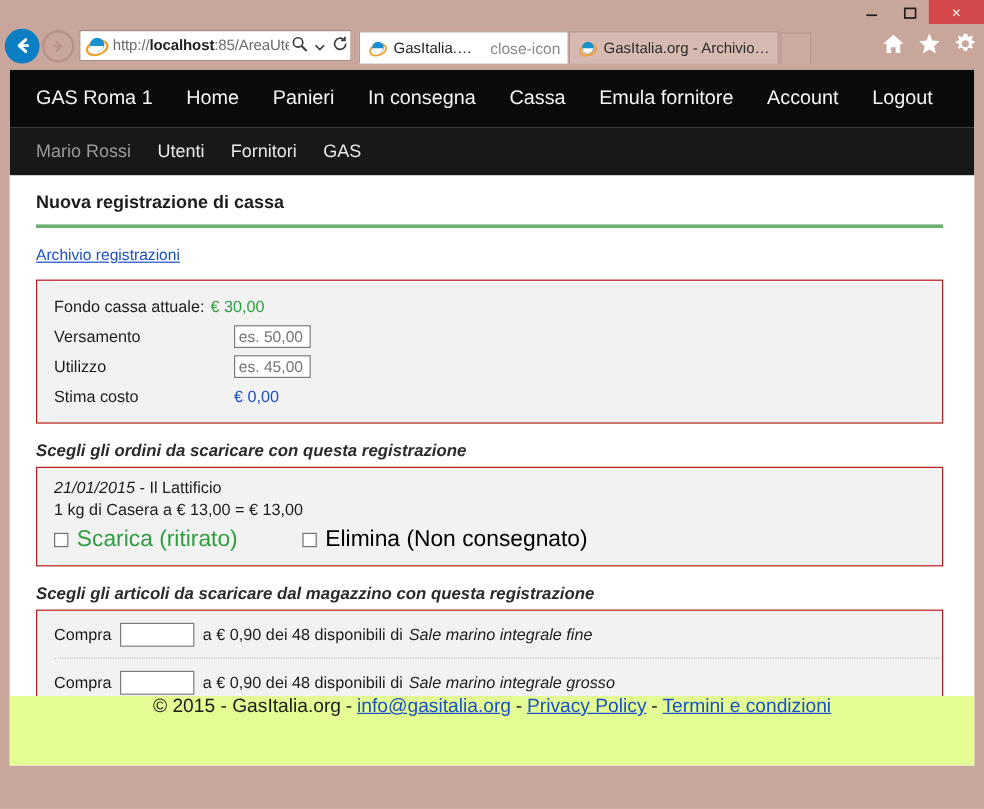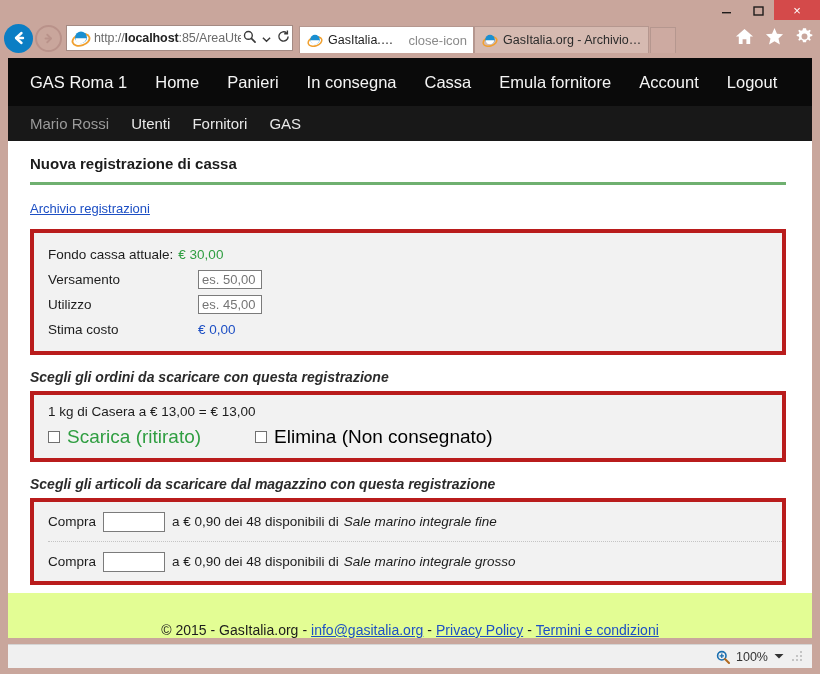--- a/index.html
+++ b/index.html
@@ -200,21 +200,21 @@
   #navbar-main .nav-item {
     color: #f5f5f5;
     font-size: 16.5px;
     margin-right: 28px;
     white-space: nowrap;
   }
   #navbar-main .nav-item.brand { font-size: 16.5px; }
 
   #navbar-sub {
     background: #181818;
-    height: 35px;
+    height: 40px;
     display: flex;
     align-items: center;
     padding-left: 22px;
     box-sizing: border-box;
   }
   #navbar-sub .nav-item {
     color: #e8e8e8;
     font-size: 15px;
     margin-right: 22px;
     white-space: nowrap;
@@ -240,21 +240,21 @@
   }
   #archive-link {
     color: #1d4fc4;
     font-size: 13px;
     text-decoration: underline;
     display: inline-block;
     margin-bottom: 13px;
   }
 
   .panel {
-    border: 4px solid #b91c1c;
+    border: 1px solid #b91c1c;
     background: #f2f2f2;
     box-sizing: border-box;
     width: 756px;
   }
   #panel-cassa {
     padding: 9px 0 9px 14px;
     margin-bottom: 14px;
   }
   .crow {
     display: flex;
@@ -351,26 +351,26 @@
     padding: 5px 13px;
     display: inline-block;
   }
 
   
   #footer {
     position: absolute;
     left: 0;
     bottom: 0;
     width: 804px;
-    height: 45px;
+    height: 58px;
     background: #e3fd94;
     display: flex;
-    align-items: flex-end;
+    align-items: flex-start;
     justify-content: center;
-    font-size: 14px;
+    font-size: 16px;
     color: #1c1c1c;
   }
   #footer a { color: #1d4fc4; text-decoration: underline; }
   #footer .sep { margin: 0 4px; }
 
   
   #statusbar {
     position: absolute;
     left: 8px;
     bottom: 6px;
@@ -545,20 +545,21 @@
         <div class="crow">
           <span class="clabel">Stima costo</span>
           <span class="blue-amt">€ 0,00</span>
         </div>
       </div>
 
       
       <div class="section-label">Scegli gli ordini da scaricare con questa registrazione</div>
       <div class="panel" id="panel-ordini">
         <div>
+          <div class="order-date"><i>21/01/2015</i><span> - </span><span>Il Lattificio</span></div>
           <div class="order-line">1 kg di Casera a € 13,00 = € 13,00</div>
           <div class="checks">
             <label class="chkwrap">
               <span class="cbox"></span>
               <span class="chk-green">Scarica (ritirato)</span>
             </label>
             <span class="chk-gap"></span>
             <label class="chkwrap">
               <span class="cbox"></span>
               <span class="chk-red">Elimina (Non consegnato)</span>
@@ -591,36 +592,13 @@
       <span>© 2015 - GasItalia.org</span>
       <span class="sep">-</span>
       <a href="#">info@gasitalia.org</a>
       <span class="sep">-</span>
       <a href="#">Privacy Policy</a>
       <span class="sep">-</span>
       <a href="#">Termini e condizioni</a>
     </div>
   </div>
 
-  <div id="statusbar">
-    <div id="zoom-ctl">
-      <svg width="14" height="14" viewBox="0 0 14 14">
-        <circle cx="5.8" cy="5.8" r="4.2" fill="none" stroke="#1a6fb0" stroke-width="1.6"></circle>
-        <path d="M3.6 5.8 H8 M5.8 3.6 V8" stroke="#1a6fb0" stroke-width="1.3"></path>
-        <path d="M9 9 L13 13" stroke="#b06a20" stroke-width="2" stroke-linecap="round"></path>
-      </svg>
-      <span>100%</span>
-      <svg width="10" height="7" viewBox="0 0 10 7">
-          <path d="M0.5 1 L5 5.6 L9.5 1" fill="#333333"></path>
-        </svg>
-    </div>
-    <svg id="grip" viewBox="0 0 12 12">
-      <g fill="#9a9a9a">
-        <rect x="8" y="8" width="2" height="2"></rect>
-          <rect x="4" y="8" width="2" height="2"></rect>
-          <rect x="0" y="8" width="2" height="2"></rect>
-        <rect x="8" y="4" width="2" height="2"></rect>
-          <rect x="4" y="4" width="2" height="2"></rect>
-        <rect x="8" y="0" width="2" height="2"></rect>
-      </g>
-    </svg>
-  </div>
 </div>
 
 </body></html>

